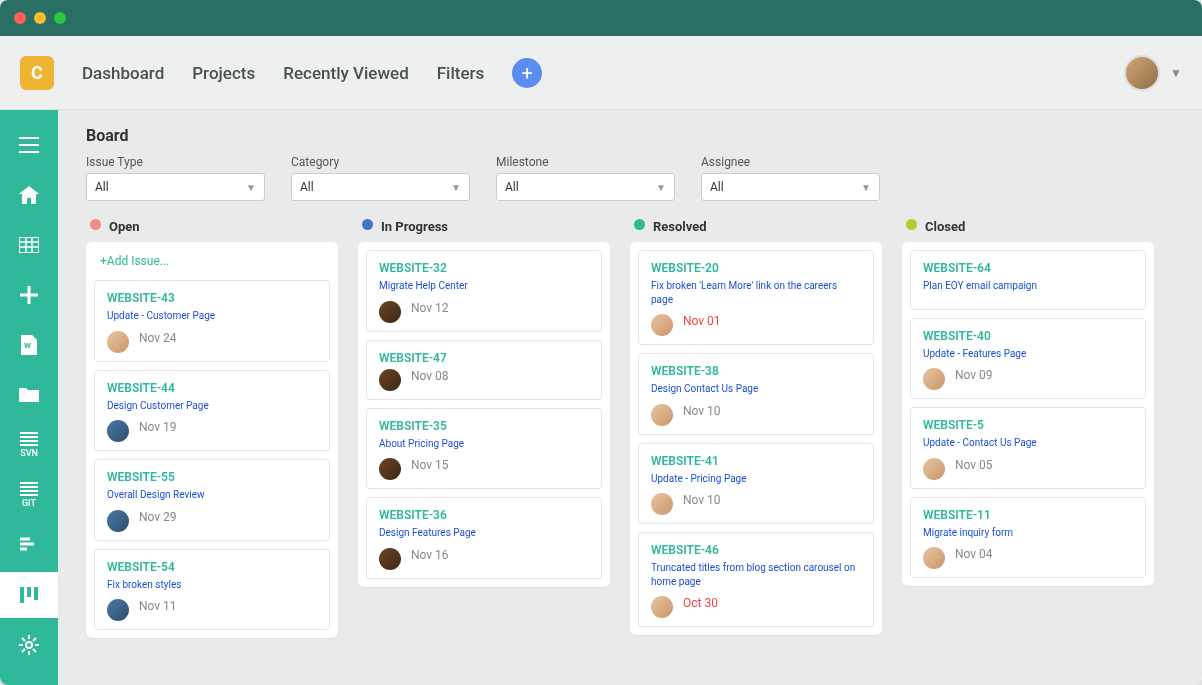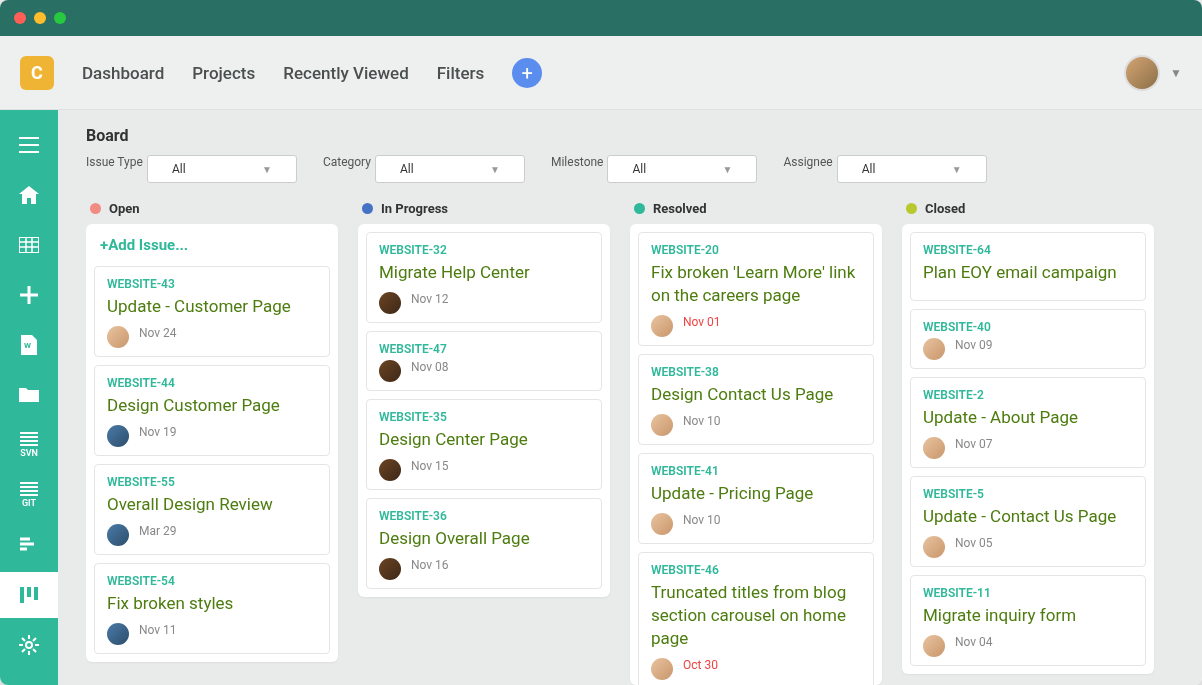--- a/index.html
+++ b/index.html
@@ -21,33 +21,33 @@
 .chevron { color: #888; font-size: 12px; }
 .body { flex: 1; display: flex; overflow: hidden; }
 .sidebar { width: 58px; background: #2fb89a; display: flex; flex-direction: column; align-items: center; padding-top: 12px; gap: 4px; }
 .sb-item { width: 58px; height: 46px; display: flex; flex-direction: column; align-items: center; justify-content: center; color: #fff; cursor: pointer; font-size: 9px; gap: 2px; }
 .sb-item.active { background: #fff; color: #2fb89a; }
 .sb-icon { font-size: 18px; }
 .sb-label { font-size: 9px; font-weight: 600; }
 .content { flex: 1; background: #e8ebea; padding: 16px 28px 0 28px; overflow: hidden; display: flex; flex-direction: column; }
 .page-title { font-size: 16px; font-weight: 700; color: #333; margin-bottom: 10px; }
 .filters { display: flex; gap: 26px; margin-bottom: 18px; }
-.filter { display: flex; gap: 4px; }
+.filter { display: flex; flex-direction: column; gap: 4px; }
 .filter-label { font-size: 12px; color: #555; }
-.filter-select { width: 150px; height: 28px; border: 1px solid #ccc; border-radius: 3px; background: #fff; padding: 0 24px; font-size: 12px; color: #333; display: flex; align-items: center; justify-content: space-between; cursor: pointer; }
+.filter-select { width: 179px; height: 28px; border: 1px solid #ccc; border-radius: 3px; background: #fff; padding: 0 8px; font-size: 12px; color: #333; display: flex; align-items: center; justify-content: space-between; cursor: pointer; }
 .board { flex: 1; display: flex; gap: 20px; overflow: hidden; }
 .column { width: 252px; display: flex; flex-direction: column; }
-.col-header { display: flex; align-items: center; gap: 8px; margin-bottom: 8px; padding-left: 4px; }
+.col-header { display: flex; gap: 8px; margin-bottom: 8px; padding-left: 4px; }
 .col-dot { width: 11px; height: 11px; border-radius: 50%; }
 .col-title { font-size: 13px; font-weight: 700; color: #333; }
 .col-body { background: #fff; border-radius: 6px; padding: 8px; display: flex; flex-direction: column; gap: 8px; overflow-y: auto; box-shadow: 0 1px 2px rgba(0,0,0,0.05); }
-.add-issue { color: #2fb89a; font-size: 15px; padding: 4px 6px; cursor: pointer; font-weight: bold; }
+.add-issue { color: #2fb89a; font-size: 12px; padding: 4px 6px; cursor: pointer; }
 .card { border: 1px solid #e5e5e5; border-radius: 4px; padding: 10px 12px 8px; cursor: pointer; }
 .card-id { color: #2fb89a; font-size: 12px; font-weight: 600; margin-bottom: 4px; }
-.card-title { color: #4d7c0f; font-size: 17px; line-height: 1.35; margin-bottom: 8px; }
+.card-title { color: #1d4ed8; font-size: 10px; line-height: 1.35; margin-bottom: 8px; }
 .card-meta { display: flex; gap: 10px; }
 .card-avatar { width: 22px; height: 22px; border-radius: 50%; background: linear-gradient(135deg,#c99,#966); flex-shrink: 0; }
 .card-avatar.a2 { background: linear-gradient(135deg,#6b4423,#3d2817); }
 .card-avatar.a3 { background: linear-gradient(135deg,#e8c4a0,#c9966b); }
 .card-avatar.a4 { background: linear-gradient(135deg,#4a7ba8,#2d4d6b); }
 .card-date { font-size: 12px; color: #888; }
 .card-date.overdue { color: #ef4444; }
 svg { display: block; }
 </style>
 </head>
@@ -220,21 +220,21 @@
                 <div class="card-meta">
                   <div class="card-avatar a4"></div>
                   <div class="card-date">Nov 19</div>
                 </div>
               </div>
               <div class="card">
                 <div class="card-id">WEBSITE-55</div>
                 <div class="card-title">Overall Design Review</div>
                 <div class="card-meta">
                   <div class="card-avatar a4"></div>
-                  <div class="card-date">Mar 29</div>
+                  <div class="card-date">Nov 29</div>
                 </div>
               </div>
               <div class="card">
                 <div class="card-id">WEBSITE-54</div>
                 <div class="card-title">Fix broken styles</div>
                 <div class="card-meta">
                   <div class="card-avatar a4"></div>
                   <div class="card-date">Nov 11</div>
                 </div>
               </div>
@@ -256,29 +256,29 @@
               </div>
               <div class="card">
                 <div class="card-id">WEBSITE-47</div>
                 <div class="card-meta">
                   <div class="card-avatar a2"></div>
                   <div class="card-date">Nov 08</div>
                 </div>
               </div>
               <div class="card">
                 <div class="card-id">WEBSITE-35</div>
-                <div class="card-title">Design Center Page</div>
+                <div class="card-title">About Pricing Page</div>
                 <div class="card-meta">
                   <div class="card-avatar a2"></div>
                   <div class="card-date">Nov 15</div>
                 </div>
               </div>
               <div class="card">
                 <div class="card-id">WEBSITE-36</div>
-                <div class="card-title">Design Overall Page</div>
+                <div class="card-title">Design Features Page</div>
                 <div class="card-meta">
                   <div class="card-avatar a2"></div>
                   <div class="card-date">Nov 16</div>
                 </div>
               </div>
             </div>
           </div>
           <div class="column">
             <div class="col-header">
               <div class="col-dot" style="background: rgb(47, 184, 154);"></div>
@@ -324,31 +324,24 @@
               <div class="col-dot" style="background: rgb(184, 201, 47);"></div>
               <div class="col-title">Closed</div>
             </div>
             <div class="col-body">
               <div class="card">
                 <div class="card-id">WEBSITE-64</div>
                 <div class="card-title">Plan EOY email campaign</div>
               </div>
               <div class="card">
                 <div class="card-id">WEBSITE-40</div>
+                <div class="card-title">Update - Features Page</div>
                 <div class="card-meta">
                   <div class="card-avatar a3"></div>
                   <div class="card-date">Nov 09</div>
-                </div>
-              </div>
-              <div class="card">
-                <div class="card-id">WEBSITE-2</div>
-                <div class="card-title">Update - About Page</div>
-                <div class="card-meta">
-                  <div class="card-avatar a3"></div>
-                  <div class="card-date">Nov 07</div>
                 </div>
               </div>
               <div class="card">
                 <div class="card-id">WEBSITE-5</div>
                 <div class="card-title">Update - Contact Us Page</div>
                 <div class="card-meta">
                   <div class="card-avatar a3"></div>
                   <div class="card-date">Nov 05</div>
                 </div>
               </div>

